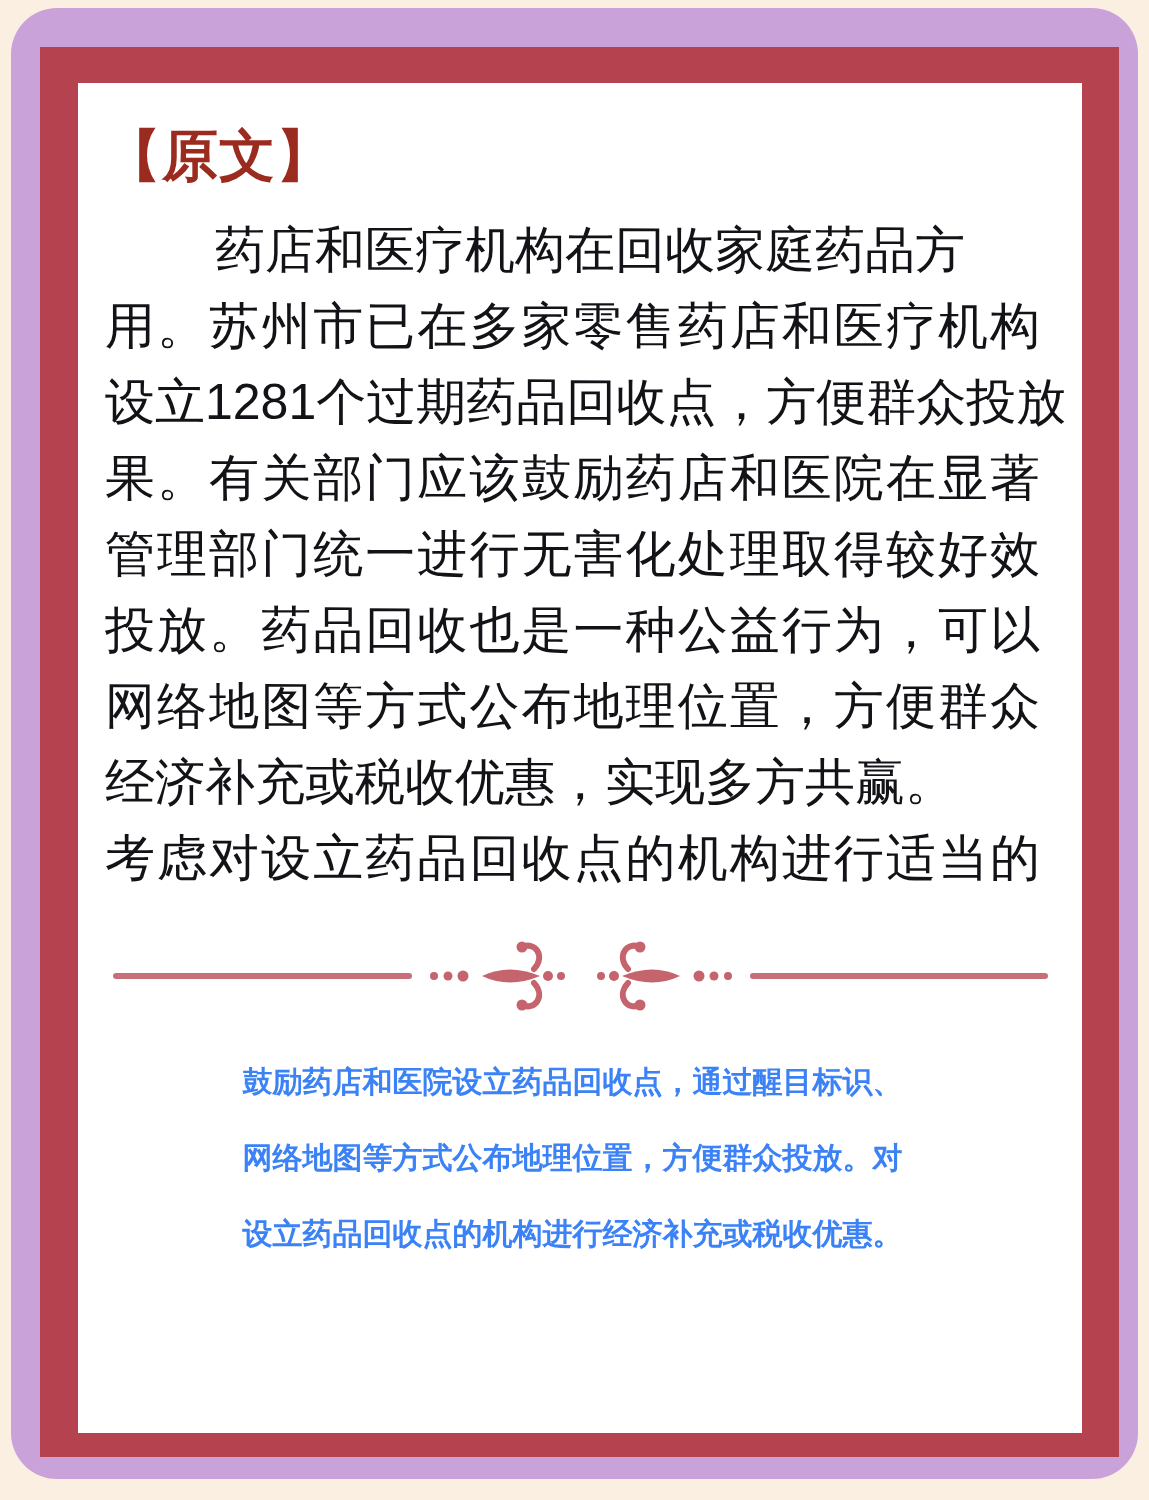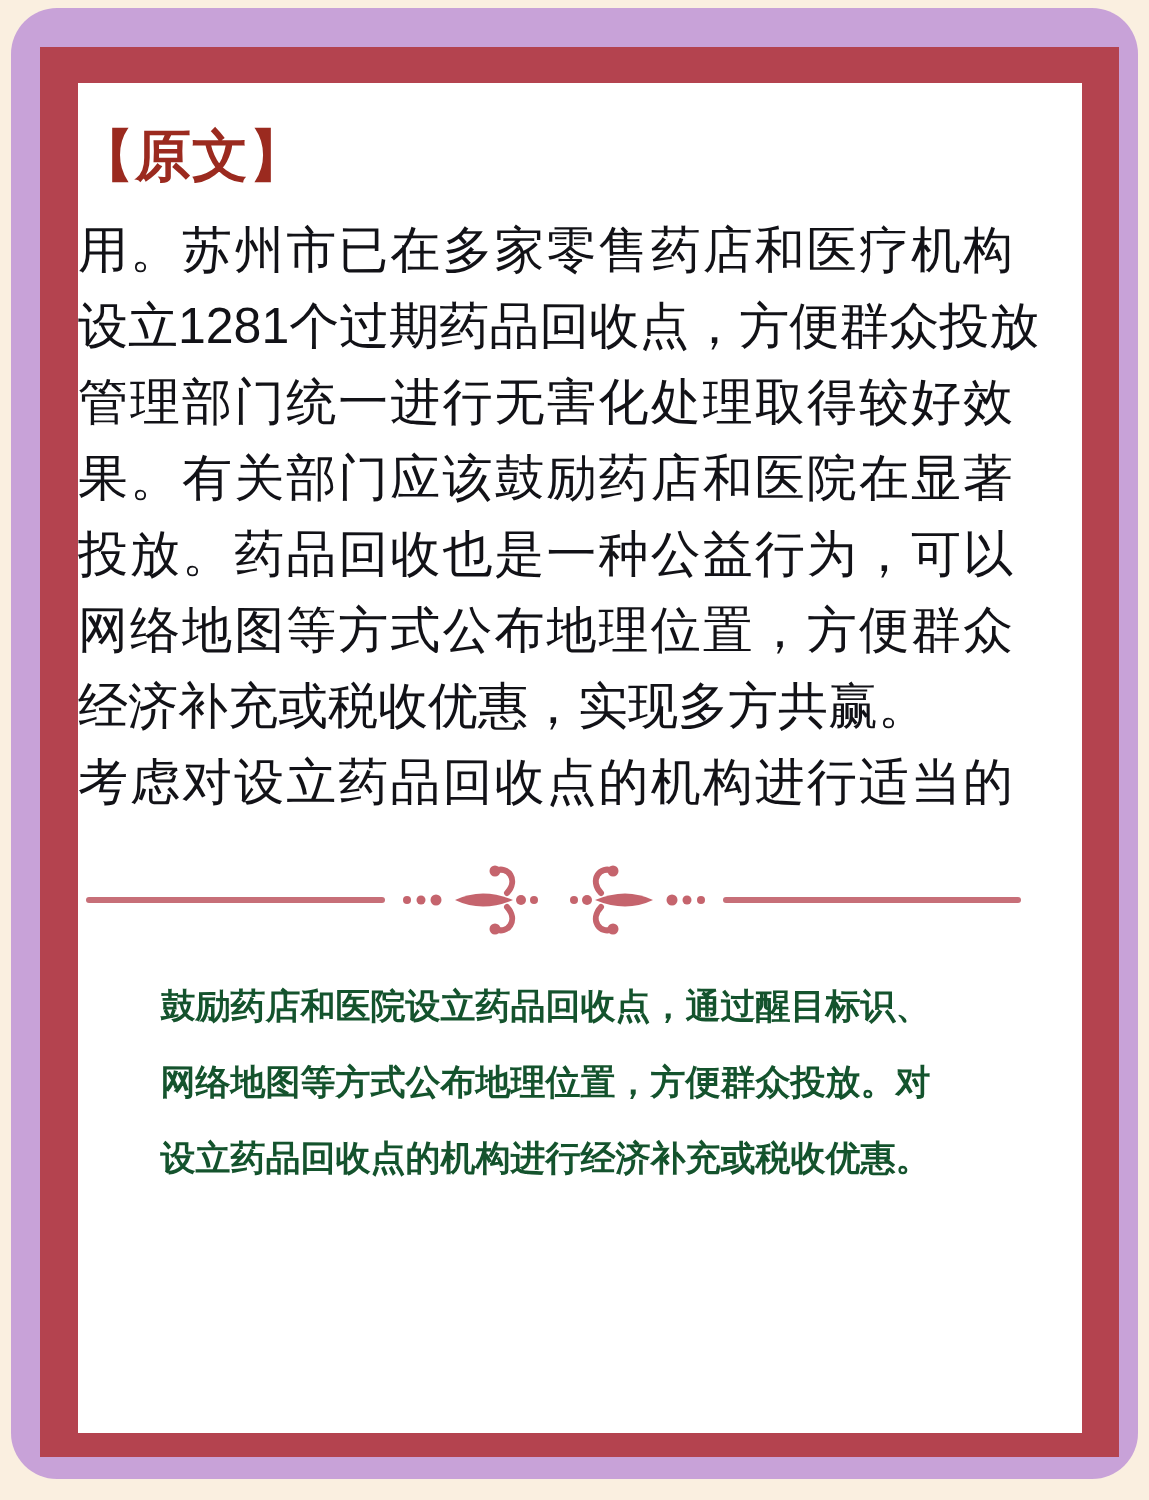--- a/index.html
+++ b/index.html
@@ -23,20 +23,21 @@
     width: 1079px; height: 1410px;
     background: #b4434f;
   }
   .content {
     position: absolute;
     left: 38px; top: 36px;
     width: 1004px; height: 1350px;
     background: #ffffff;
   }
   .text-col {
+    margin-left: 27px;
     width: 935px;
   }
   .heading {
     margin-top: 44px;
     font-size: 56px;
     line-height: 1.05;
     font-weight: 700;
     color: #9b2a1f;
     letter-spacing: 1px;
   }
@@ -69,45 +70,46 @@
   }
   .divider .dline {
     flex: 1;
     height: 6px;
     background: #c76f78;
     border-radius: 3px;
   }
   .divider svg { flex: 0 0 auto; margin: 0 14px; }
   .summary-lines {
     margin-top: 28px;
-    font-size: 35px;
+    font-size: 30px;
     line-height: 76px;
     font-weight: 700;
-    color: #14532d;
+    color: #3b82f6;
   }
   .summary-line {
     text-align: center;
     white-space: nowrap;
   }
 </style>
 </head>
 <body>
 
 <div class="card">
   <div class="frame">
     <div class="content">
       <div class="text-col">
 
         <div class="heading">【原文】</div>
 
         <div class="body-lines">
+            <div class="body-line first">药店和医疗机构在回收家庭药品方</div>
             <div class="body-line">用。苏州市已在多家零售药店和医疗机构</div>
             <div class="body-line">设立1281个过期药品回收点，方便群众投放</div>
+            <div class="body-line">果。有关部门应该鼓励药店和医院在显著</div>
             <div class="body-line">管理部门统一进行无害化处理取得较好效</div>
-            <div class="body-line">果。有关部门应该鼓励药店和医院在显著</div>
             <div class="body-line">投放。药品回收也是一种公益行为，可以</div>
             <div class="body-line">网络地图等方式公布地理位置，方便群众</div>
             <div class="body-line last">经济补充或税收优惠，实现多方共赢。</div>
             <div class="body-line">考虑对设立药品回收点的机构进行适当的</div>
           </div>
 
         <div class="divider">
           <span class="dline"></span>
           <svg width="310" height="80" viewBox="0 0 310 80" fill="#c5646d" stroke="none">
             <g>

